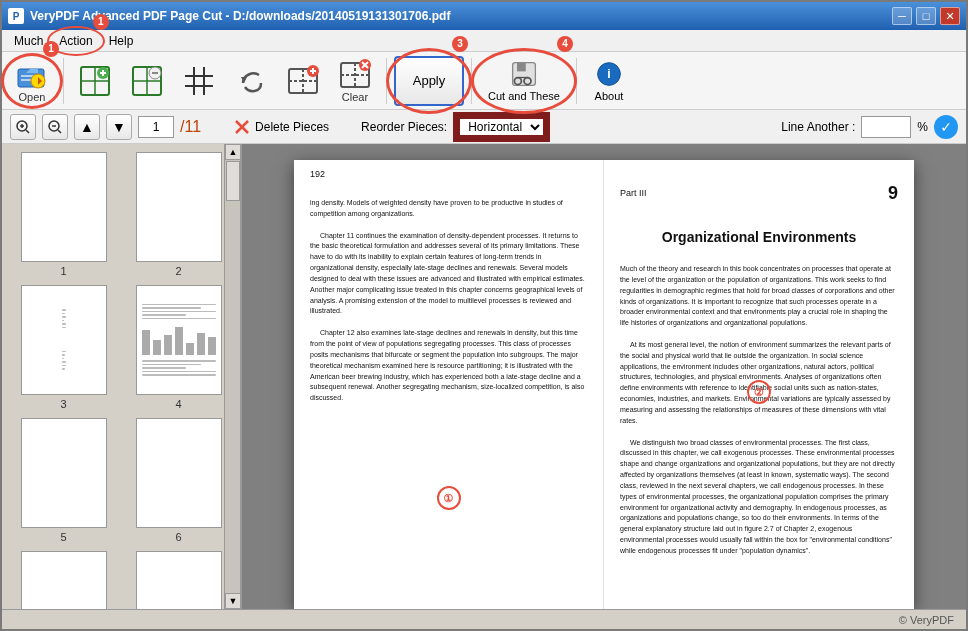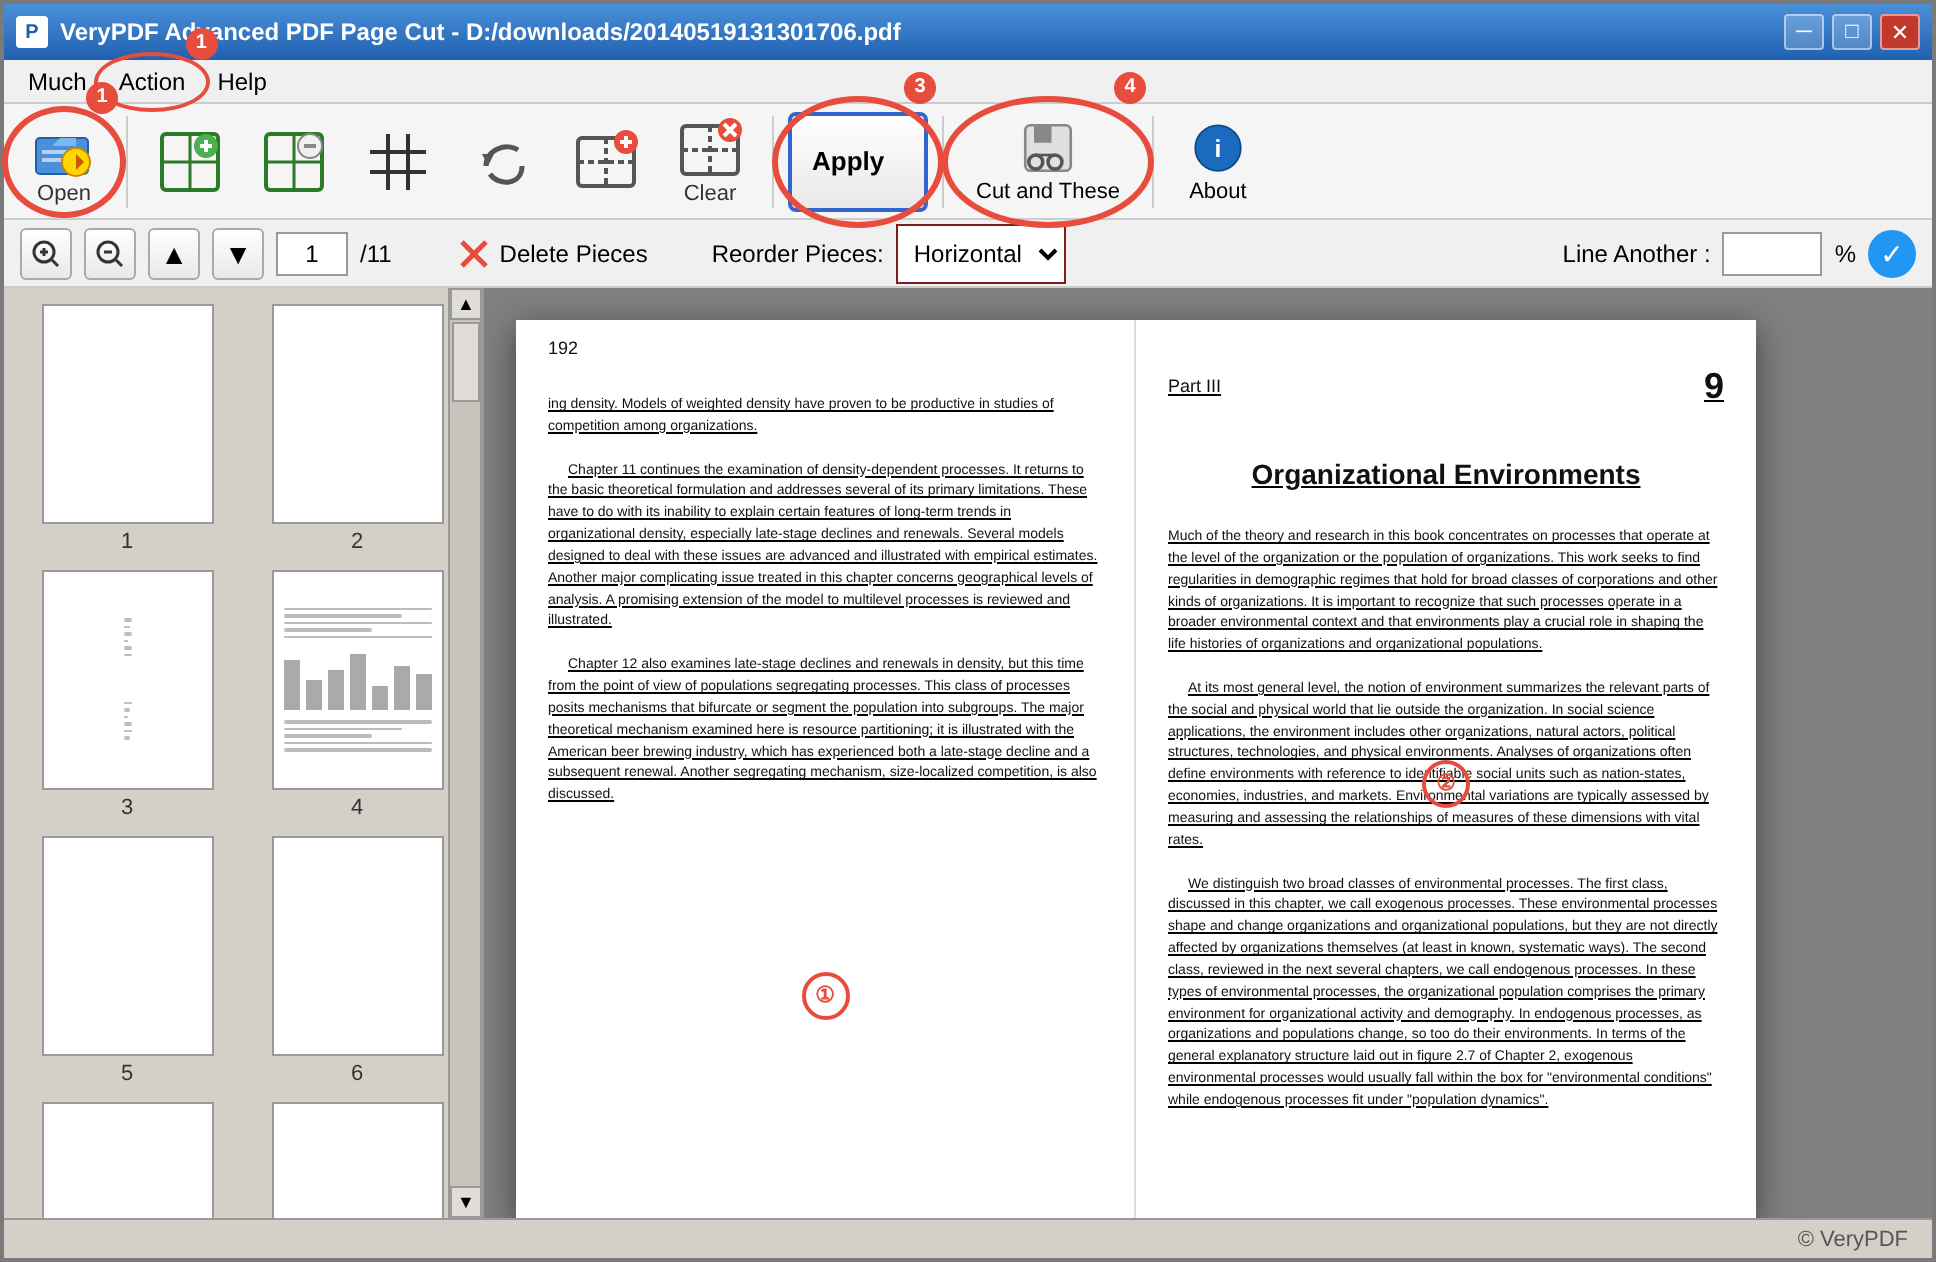--- a/index.html
+++ b/index.html
@@ -82,27 +82,27 @@
     .toolbar-btn .btn-icon { width: 32px; height: 32px; display: flex; align-items: center; justify-content: center; }
     .toolbar-separator { width: 1px; height: 46px; background: #ccc; margin: 0 3px; flex-shrink: 0; }
 
     .apply-btn {
       background: linear-gradient(to bottom, #ffffff, #e8e8e8);
       border: 2px solid #3366cc;
       border-radius: 4px;
       padding: 4px 10px;
       cursor: pointer;
       font-size: 13px;
-      font-weight: bold;
+      font-weight: normal;
       color: #000;
       height: 50px;
       min-width: 70px;
       display: flex;
       align-items: center;
-      justify-content: flex-start;
+      justify-content: center;
       position: relative;
     }
 
     .cut-save-btn {
       display: flex;
       flex-direction: column;
       align-items: center;
       justify-content: center;
       padding: 3px 8px;
       height: 50px;
@@ -127,28 +127,28 @@
     .sub-btn {
       width: 26px; height: 26px; border: 1px solid #aaa; border-radius: 3px;
       background: linear-gradient(to bottom, #fff, #e8e8e8);
       display: flex; align-items: center; justify-content: center;
       cursor: pointer; font-size: 14px;
     }
     .page-input {
       width: 36px; height: 22px; border: 1px solid #999; text-align: center;
       font-size: 12px; background: white;
     }
-    .sub-label { font-size: 12px; color: #000000; text-align: center; }
+    .sub-label { font-size: 16px; color: #c2410c; text-align: center; }
     .delete-btn {
       display: flex; align-items: center; gap: 4px;
       padding: 2px 8px; cursor: pointer; font-size: 12px;
     }
     .reorder-label { font-size: 12px; }
     .reorder-select {
-      height: 30px; font-size: 12px; border: 1px solid #7f1d1d;
+      height: 30px; font-size: 12px; border: 7px solid #7f1d1d;
       background: white; padding: 0 4px; cursor: pointer;
     }
     .line-pos-label { font-size: 12px; }
     .line-pos-input { width: 50px; height: 22px; border: 1px solid #999; font-size: 12px; padding: 0 4px; }
     .percent-label { font-size: 12px; }
     .check-btn { width: 24px; height: 24px; background: #2196F3; border-radius: 50%; display: flex; align-items: center; justify-content: center; color: white; font-size: 14px; cursor: pointer; }
 
     .main-content {
       display: flex;
       flex: 1;
@@ -206,24 +206,23 @@
     }
     .scroll-btn { width: 16px; height: 16px; background: #e0ddd8; border: 1px solid #999; display: flex; align-items: center; justify-content: center; font-size: 9px; cursor: pointer; flex-shrink: 0; }
     .scroll-track { flex: 1; background: #c8c4bc; }
     .scroll-thumb { width: 14px; height: 40px; background: #e0ddd8; border: 1px solid #999; margin: 1px; cursor: pointer; }
 
     .document-area {
       flex: 1;
       background: #808080;
       overflow: auto;
       display: flex;
-      justify-content: flex-start;
+      justify-content: center;
       align-items: flex-start;
       padding: 16px;
-      text-decoration: underline;
     }
     .document-spread {
       display: flex;
       gap: 0;
       box-shadow: 0 4px 16px rgba(0,0,0,0.5);
       position: relative;
     }
     .page-left, .page-right {
       background: white;
       width: 310px;

